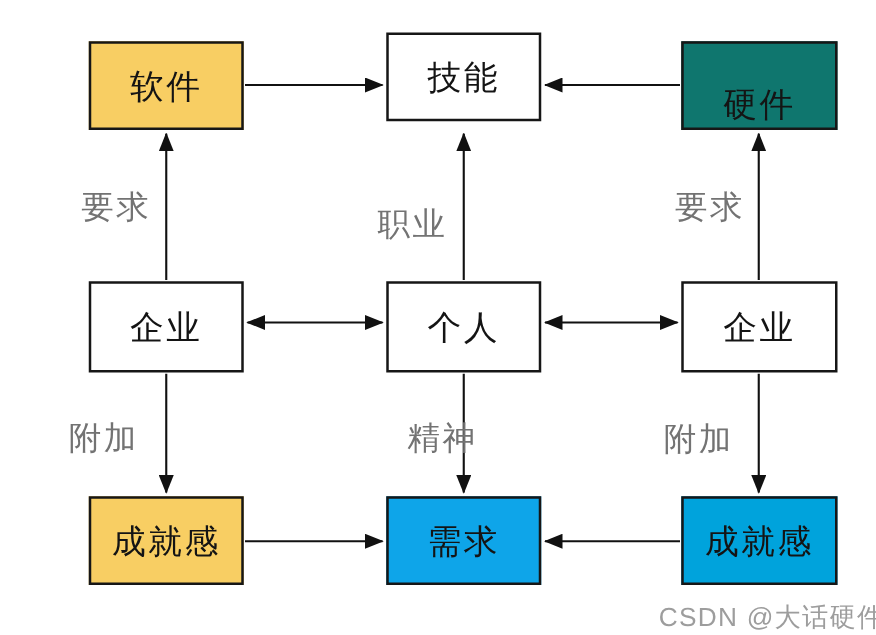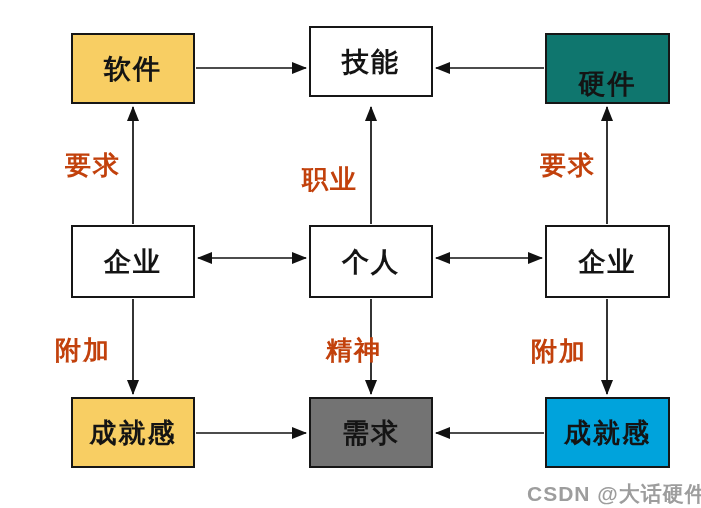--- a/index.html
+++ b/index.html
@@ -3,21 +3,20 @@
 <meta charset="utf-8">
 <style>
   html, body { margin: 0; padding: 0; background: #ffffff; }
   .canvas {
     position: relative;
     width: 701px;
     height: 508px;
     background: #ffffff;
     font-family: "Liberation Serif", "DejaVu Serif", serif;
     overflow: hidden;
-    font-weight: bold;
   }
   .arrows { position: absolute; left: 0; top: 0; width: 701px; height: 508px; }
   .arrows line { stroke: #111111; stroke-width: 1.7; }
   .box {
     position: absolute;
     box-sizing: border-box;
     border: 2px solid #161616;
     background: #ffffff;
     display: flex;
     align-items: center;
@@ -33,21 +32,21 @@
   .b-company-left     { left: 71px;  top: 225px; width: 124px; height: 73px; }
   .b-person           { left: 309px; top: 225px; width: 124px; height: 73px; }
   .b-company-right    { left: 545px; top: 225px; width: 125px; height: 73px; }
   .b-achievement-left { left: 71px;  top: 397px; width: 124px; height: 71px; }
   .b-demand           { left: 309px; top: 397px; width: 124px; height: 71px; }
   .b-achievement-right{ left: 545px; top: 397px; width: 125px; height: 71px; }
 
   .edge-label {
     position: absolute;
     font-size: 26px;
-    color: #c2410c;
+    color: #737373;
     letter-spacing: 2px;
     white-space: nowrap;
   }
   .l-req-left   { left: 65px;  top: 148px; }
   .l-career     { left: 302px; top: 162px; }
   .l-req-right  { left: 540px; top: 148px; }
   .l-add-left   { left: 55px;  top: 333px; }
   .l-spirit     { left: 306px; top: 333px; margin-left: 20px; }
   .l-add-right  { left: 531px; top: 334px; }
 
@@ -111,21 +110,21 @@
   <div class="box b-person" style="background-color: rgb(255, 255, 255);">
     <span>个人</span>
   </div>
   <div class="box b-company-right" style="background-color: rgb(255, 255, 255);">
     <span>企业</span>
   </div>
 
   <div class="box b-achievement-left" style="background-color: rgb(248, 206, 99);">
     <span>成就感</span>
   </div>
-  <div class="box b-demand" style="background-color: #737373;">
+  <div class="box b-demand" style="background-color: #0ea5e9;">
     <span>需求</span>
   </div>
   <div class="box b-achievement-right" style="background-color: rgb(0, 163, 220);">
     <span>成就感</span>
   </div>
 
   <div class="edge-label l-req-left">要求</div>
   <div class="edge-label l-career">职业</div>
   <div class="edge-label l-req-right">要求</div>
   <div class="edge-label l-add-left">附加</div>

